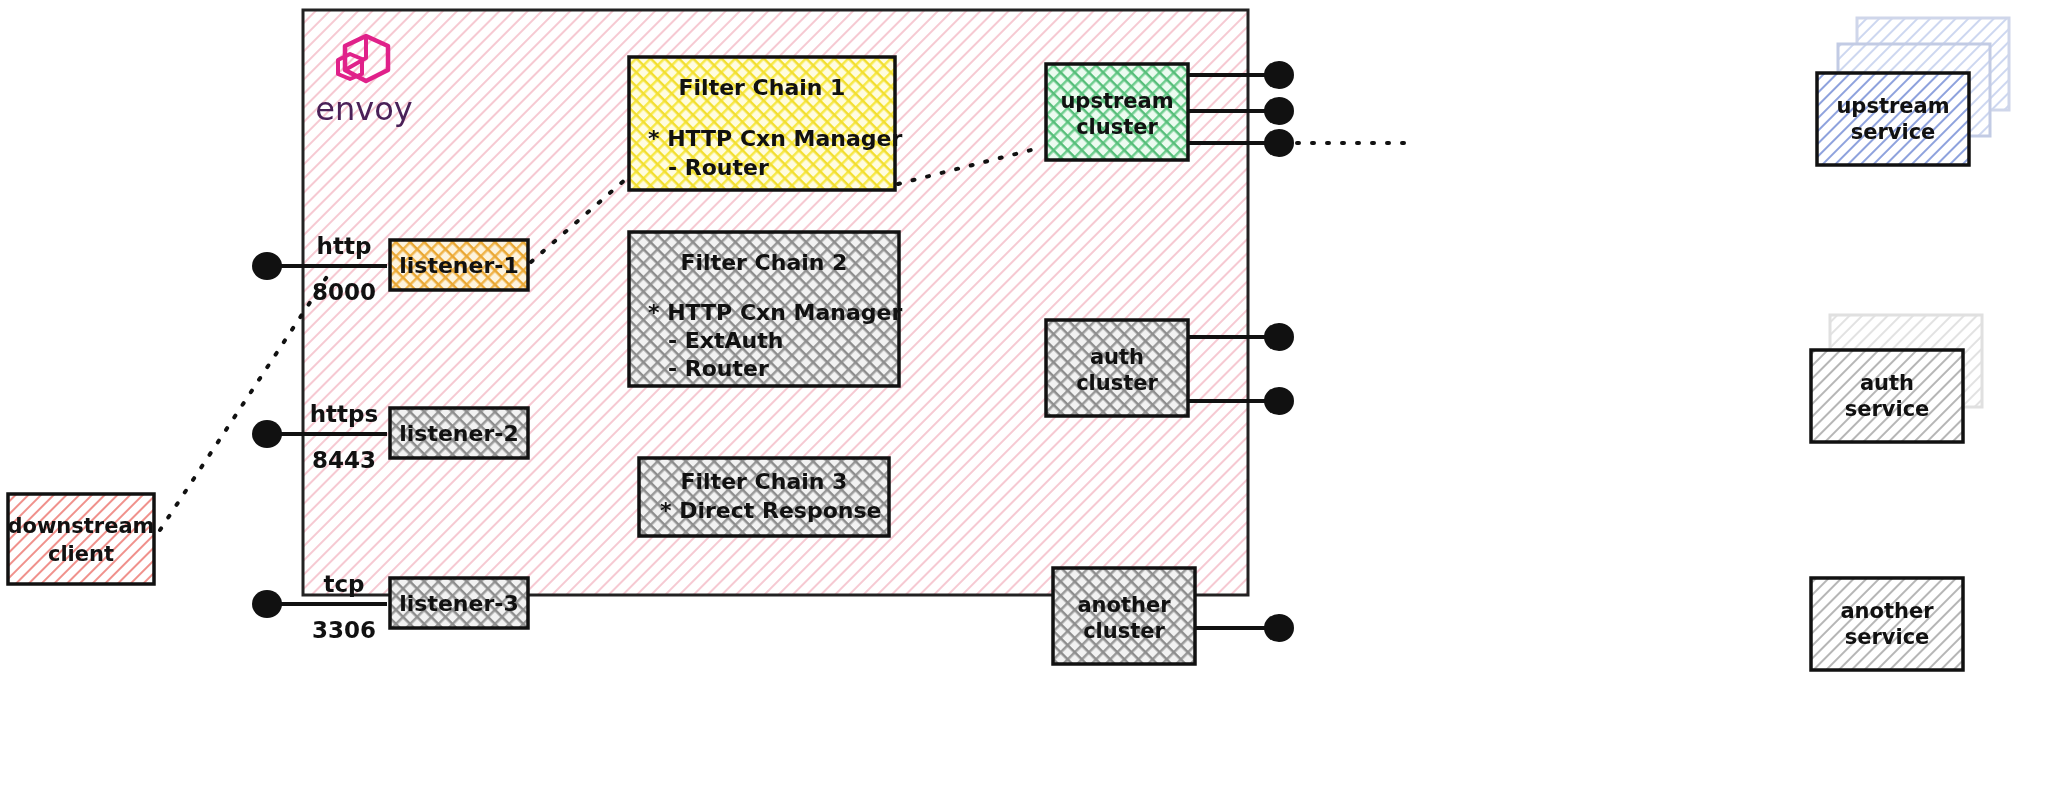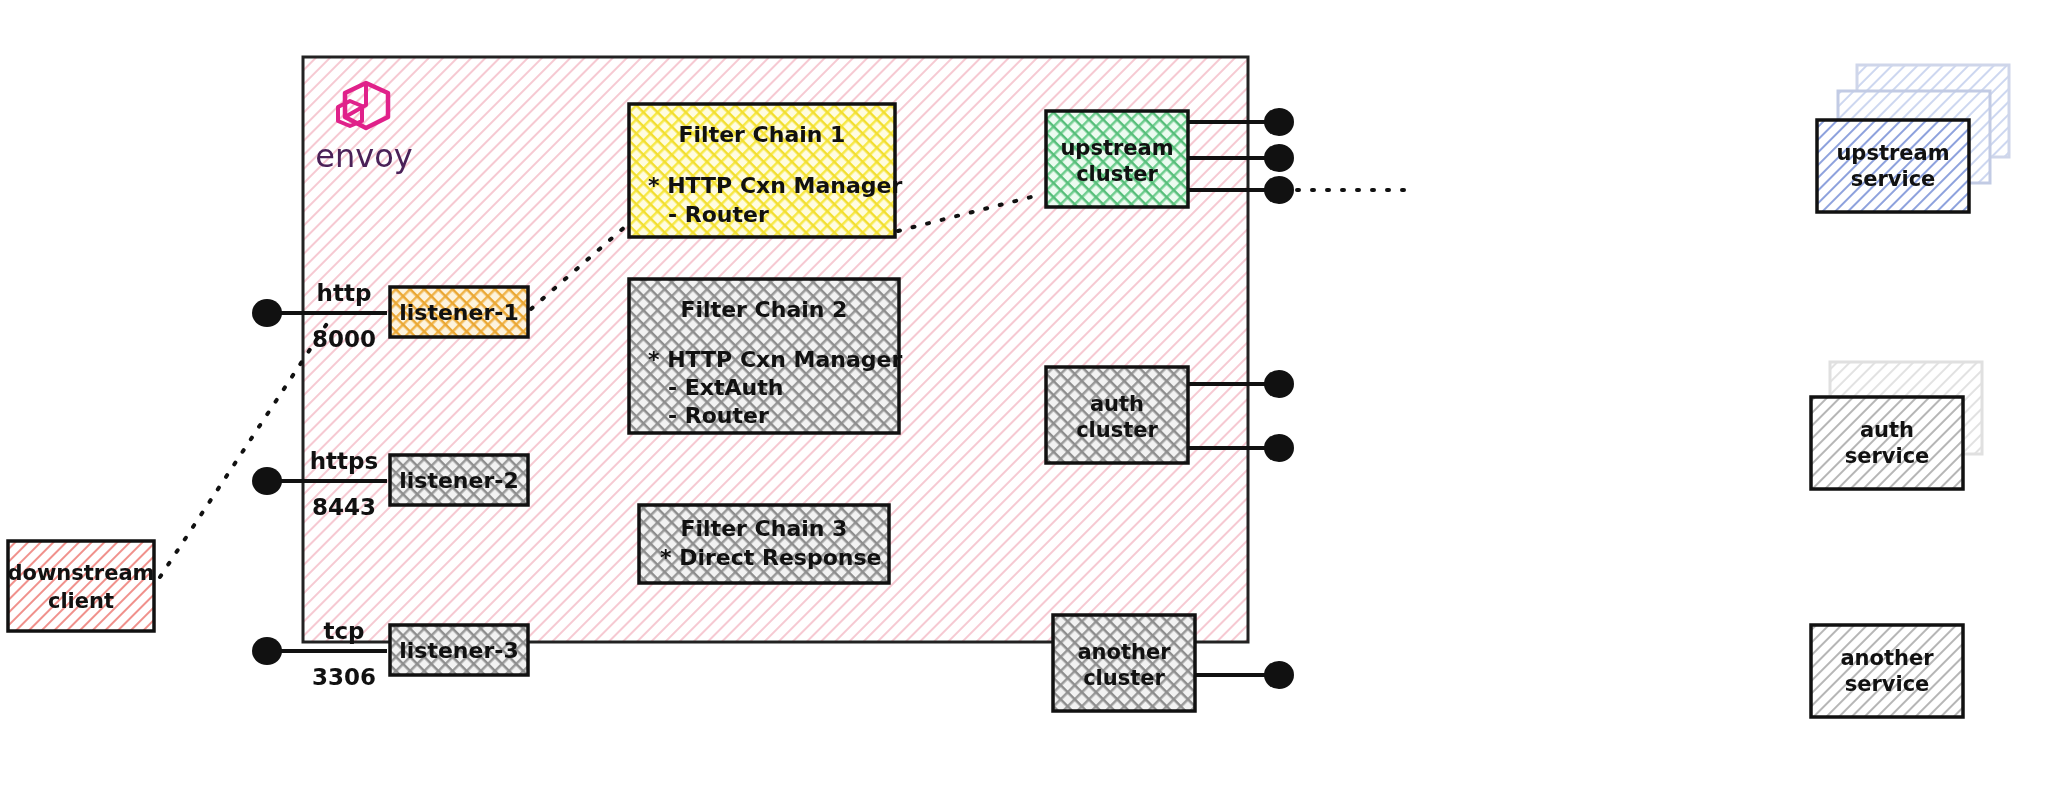--- a/index.html
+++ b/index.html
@@ -1,18 +1,18 @@
 <!DOCTYPE html>
 <html><head>
 <meta charset="utf-8">
 <style>
   html,body{margin:0;padding:0;background:#ffffff;}
   body{width:2048px;height:791px;overflow:hidden;
        font-family:"DejaVu Sans",sans-serif;}
-  #stage{position:relative;width:2048px;height:600px;margin-top:47px;}
+  #stage{position:relative;width:2048px;height:600px;}
   svg#canvas{position:absolute;left:0;top:0;width:2048px;height:791px;}
   .lbl{font-family:"DejaVu Sans",sans-serif;font-weight:600;fill:#111;}
   .envoy-word{font-family:"DejaVu Sans",sans-serif;font-weight:400;fill:#4a2158;}
 </style>
 </head>
 <body>
 
 <div id="stage">
 <svg id="canvas" viewBox="0 0 2048 791" xmlns="http://www.w3.org/2000/svg">
   <defs>

